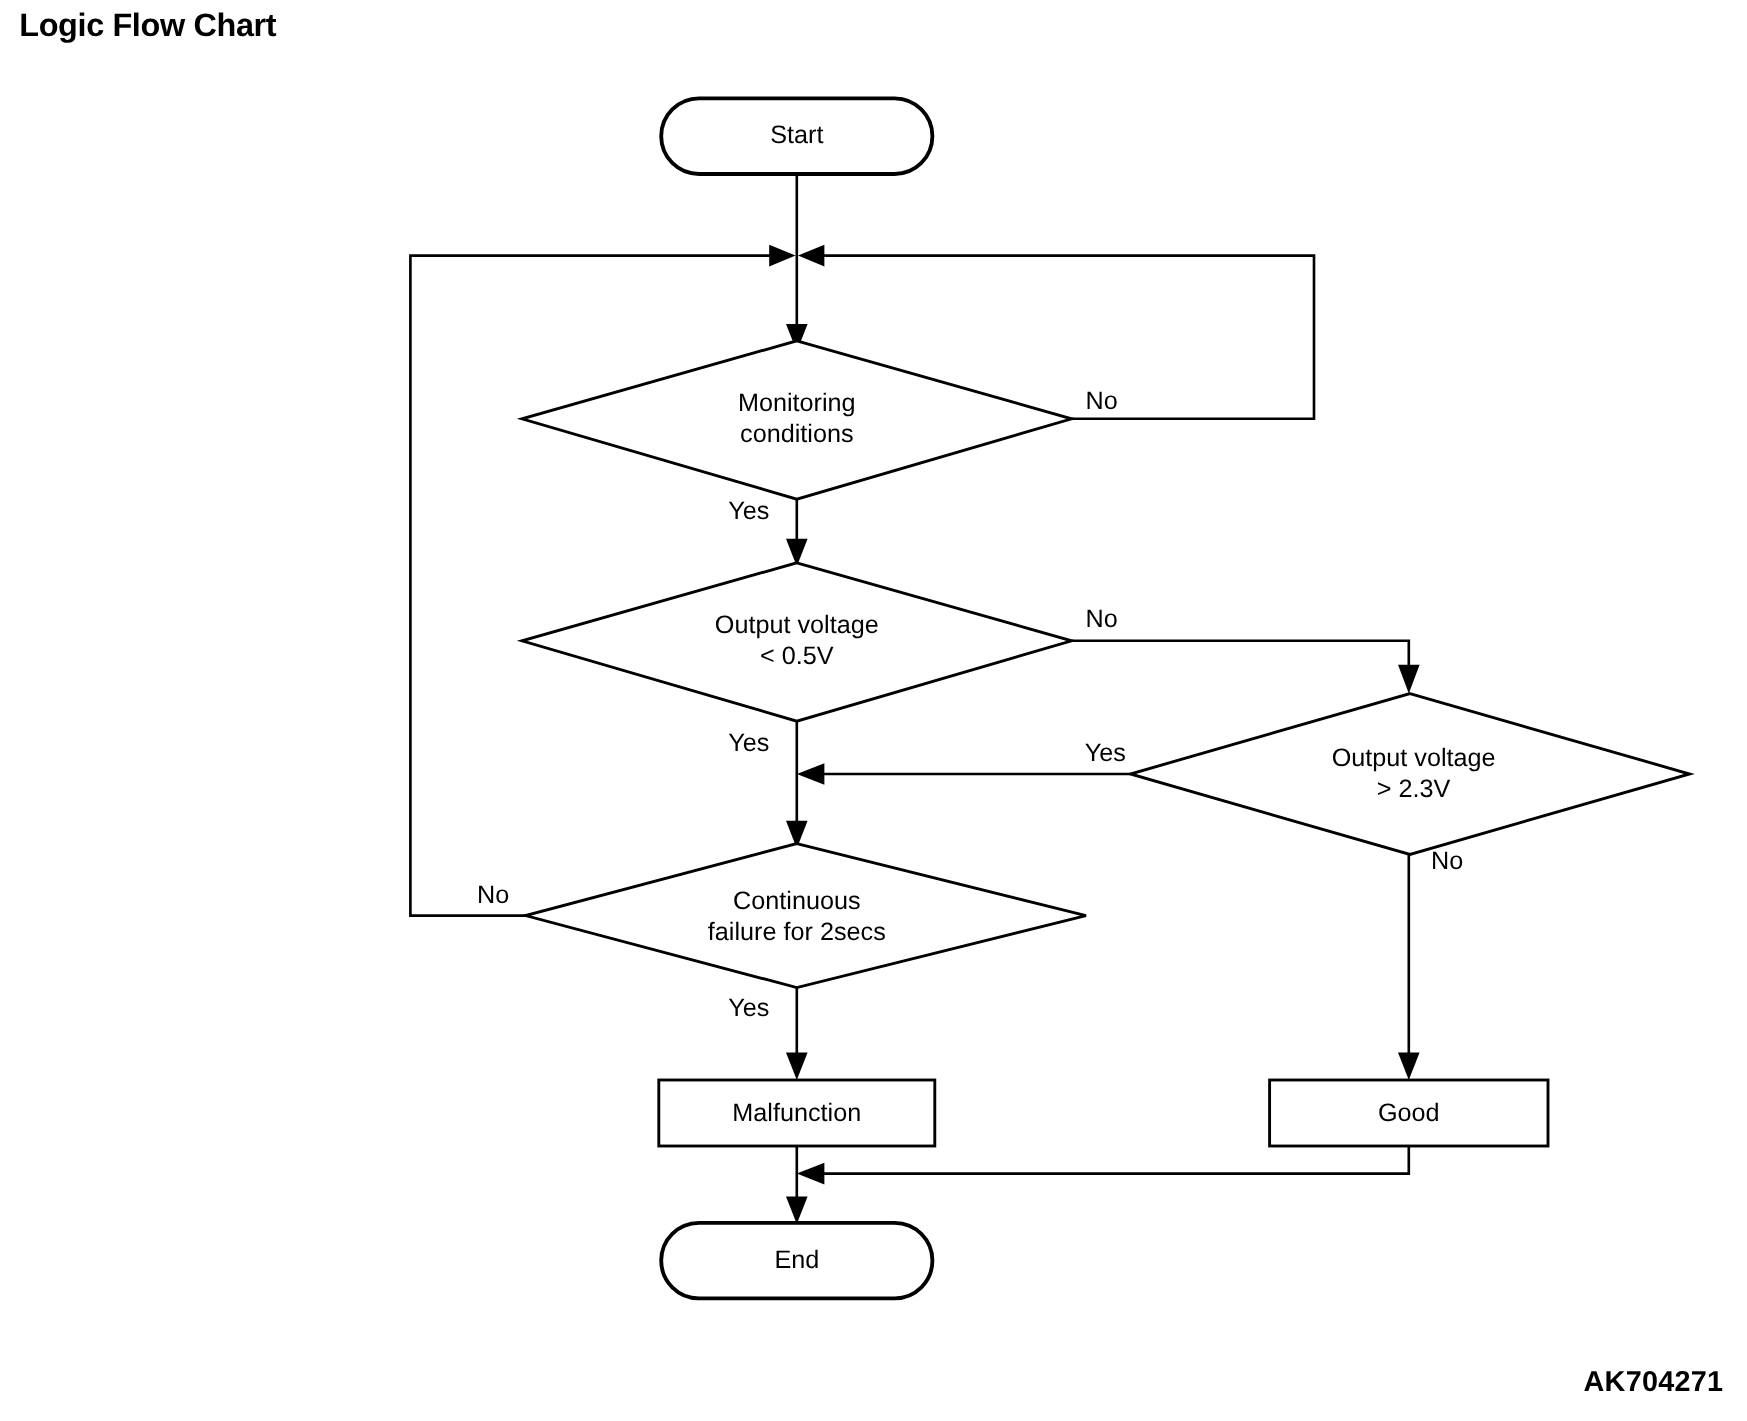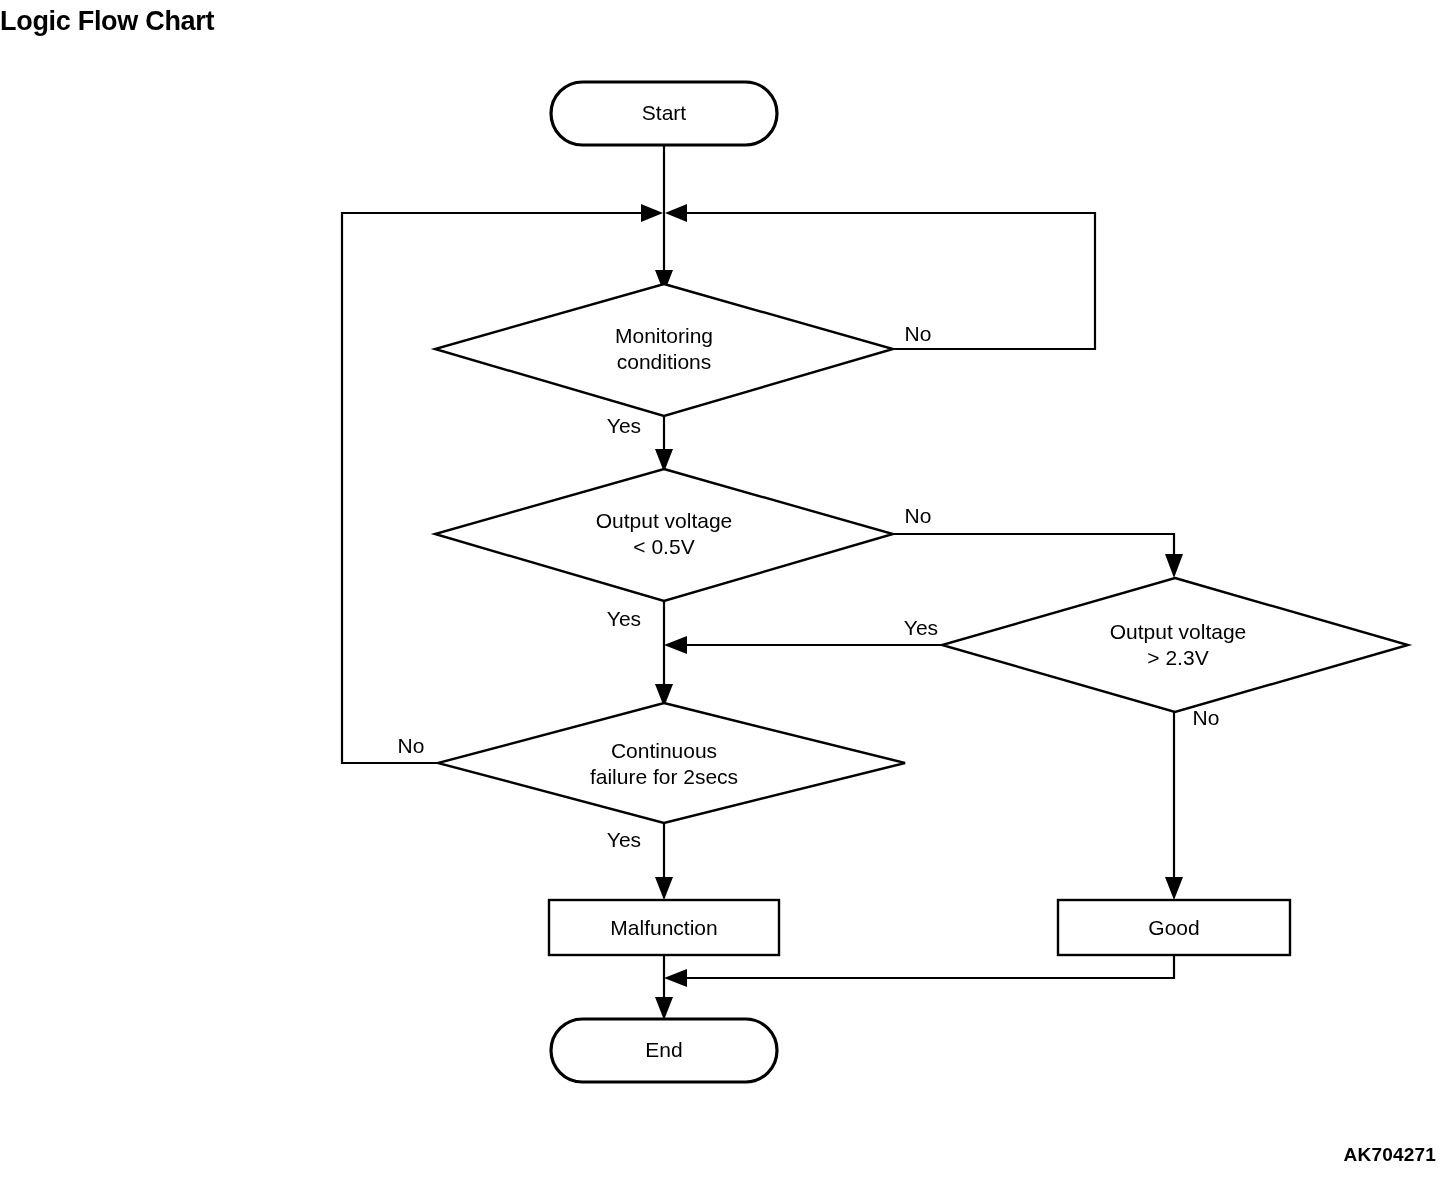--- a/index.html
+++ b/index.html
@@ -9,39 +9,39 @@
   }
   body {
     width: 1456px;
     height: 1184px;
     position: relative;
     font-family: "Liberation Sans", sans-serif;
     overflow: hidden;
   }
   #page-title {
     position: absolute;
-    left: 0;
+    left: 16px;
     top: 6px;
     font-size: 27px;
     font-weight: bold;
     letter-spacing: -0.3px;
     color: #000000;
   }
   #diagram-canvas {
     position: absolute;
     left: 0;
     top: 0;
     width: 1456px;
     height: 1184px;
   }
   #figure-code {
     position: absolute;
     right: 20px;
     bottom: 18px;
-    font-size: 19px;
+    font-size: 24px;
     font-weight: bold;
     color: #000000;
     letter-spacing: 0.2px;
   }
   .node-shape {
     fill: #ffffff;
     stroke: #000000;
   }
   .term-shape { stroke-width: 3.2; }
   .diamond-shape { stroke-width: 2.4; }

